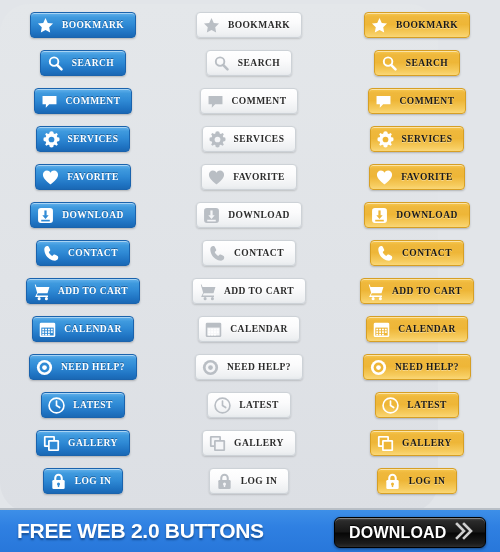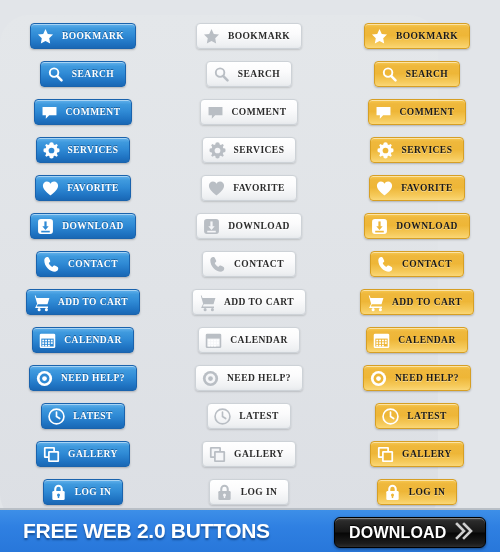--- a/index.html
+++ b/index.html
@@ -5,21 +5,21 @@
   html,body{margin:0;padding:0;}
   body{
     width:500px;height:552px;
     background:#e2e5e9;
     font-family:"Liberation Serif", serif;
     overflow:hidden;
     position:relative;
   }
   
   #board{
-    position:absolute;left:0;top:15px;width:438px;height:508px;
+    position:absolute;left:0;top:4px;width:438px;height:508px;
     background:linear-gradient(180deg,#e4e7ea 0%,#e0e3e7 55%,#dcdfe4 100%);
     border-radius:29px;
   }
   .col{position:absolute;top:0;width:166px;height:508px;}
   #col-blue{left:0;}
   #col-white{left:166px;}
   #col-yellow{left:334px;}
 
   .row{
     position:absolute;left:0;width:166px;height:38px;
@@ -96,21 +96,21 @@
 
   
   #footer{
     position:absolute;left:0;top:508px;width:500px;height:44px;
     background:linear-gradient(180deg,#3d8fe8 0%,#2f80e2 40%,#2877da 100%);
     border-top:2px solid #b9bfc6;
     box-sizing:border-box;
     display:flex;align-items:center;
   }
   #footer-title{
-    margin-left:23px;
+    margin-left:17px;
     font-family:"Liberation Sans", sans-serif;
     font-weight:700;
     font-size:21px;
     letter-spacing:-0.3px;
     color:#ffffff;
     text-shadow:0 2px 2px rgba(0,40,90,.55);
     white-space:nowrap;
   }
   #download-button{
     position:absolute;right:14px;top:7px;

